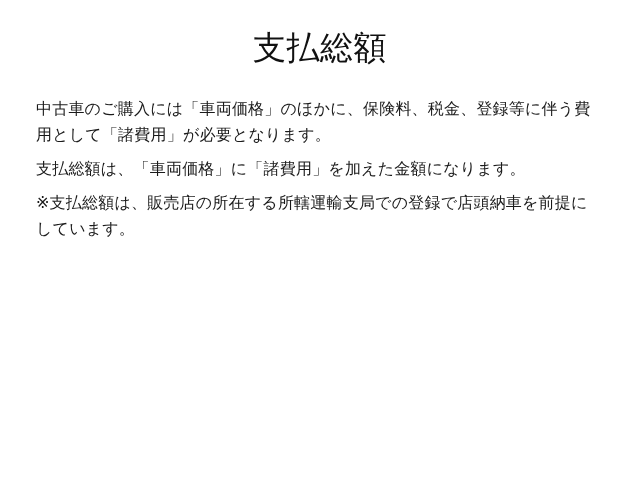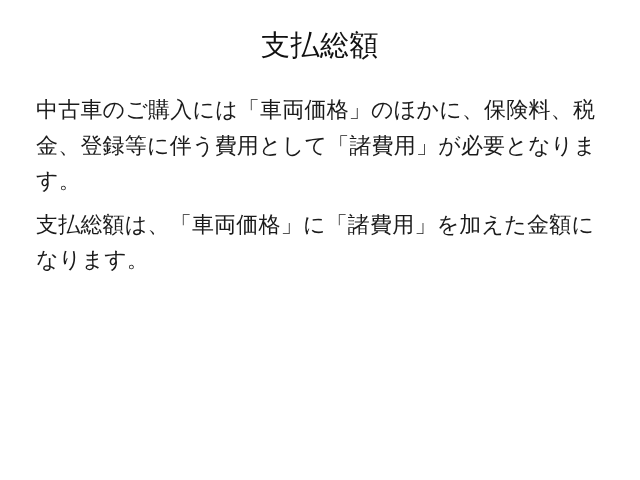--- a/index.html
+++ b/index.html
@@ -16,49 +16,50 @@
   }
   .page {
     position: relative;
     width: 640px;
     height: 480px;
     box-sizing: border-box;
     background: #ffffff;
   }
   .title {
     text-align: center;
-    font-size: 29px;
+    font-size: 33px;
     line-height: 1.1;
     font-weight: 400;
     color: #111111;
     margin: 0;
     padding-top: 30px;
     letter-spacing: 0.5px;
   }
   .body-block {
     margin: 0;
     padding: 30px 36px 0 36px;
   }
   .para {
-    font-size: 22px;
+    font-size: 16px;
     line-height: 1.62;
     color: #1a1a1a;
     margin: 0;
     text-align: left;
     letter-spacing: 0.2px;
   }
   .para + .para {
     margin-top: 8px;
   }
 </style>
 </head>
 <body>
 
 <div class="page">
 
   <h1 class="title">支払総額</h1>
 
   <div class="body-block">
     <p class="para">中古車のご購入には「車両価格」のほかに、保険料、税金、登録等に伴う費用として「諸費用」が必要となります。</p>
     <p class="para">支払総額は、「車両価格」に「諸費用」を加えた金額になります。</p>
+    <p class="para">※支払総額は、販売店の所在する所轄運輸支局での登録で店頭納車を前提にしています。</p>
   </div>
 
 </div>
 
 </body></html>

